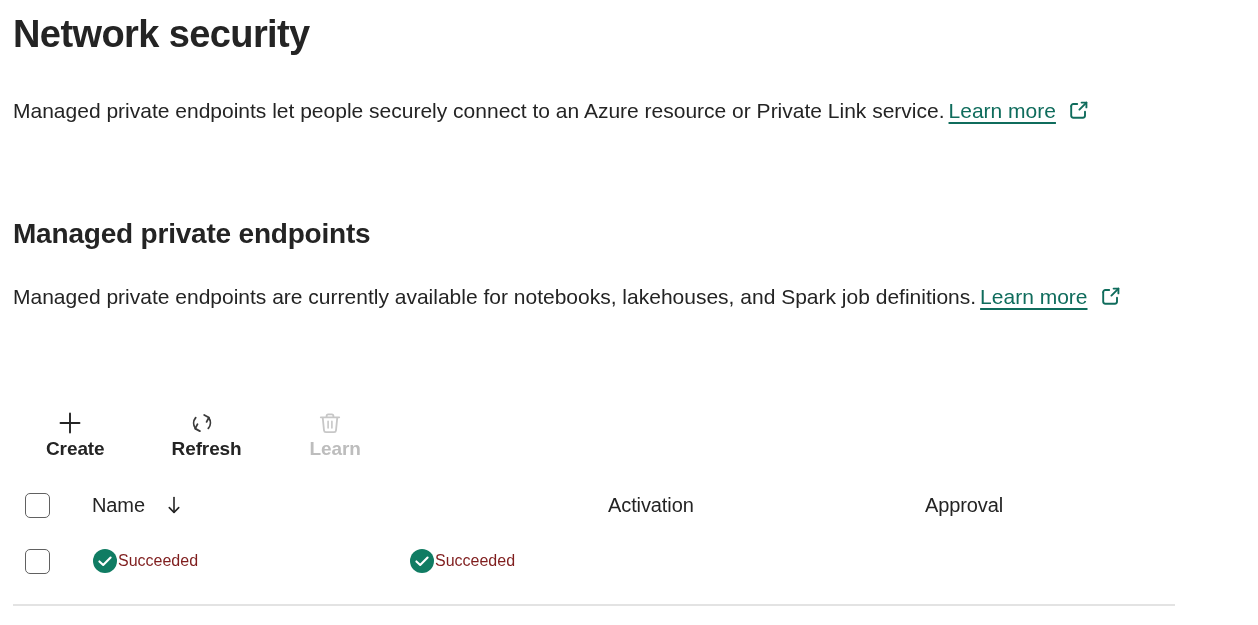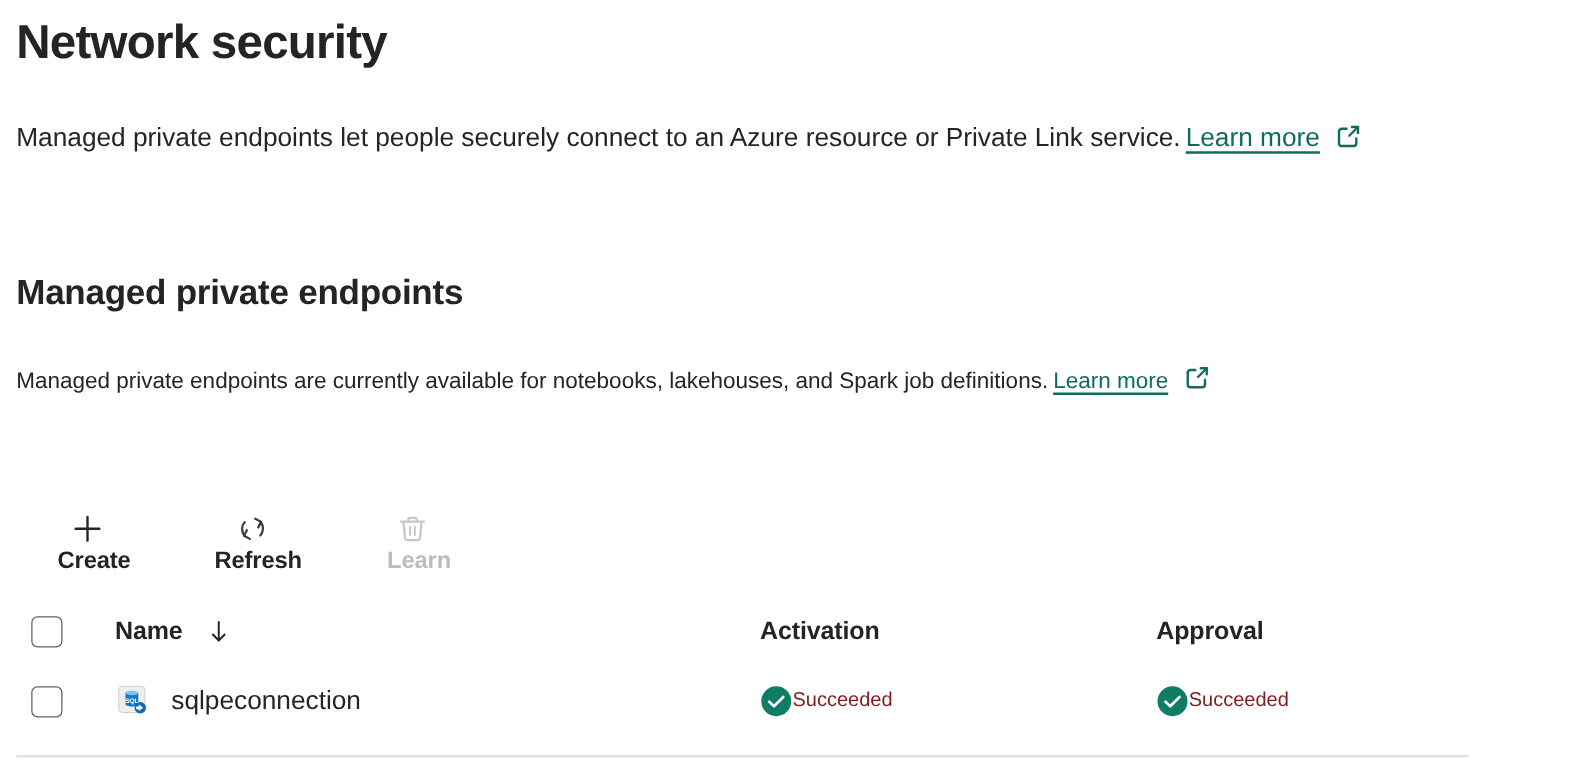--- a/index.html
+++ b/index.html
@@ -58,23 +58,23 @@
     line-height: 32px;
     font-weight: bold;
     color: #242424;
     letter-spacing: -0.2px;
     white-space: nowrap;
   }
 
   .section-desc {
     position: absolute;
     left: 13px;
-    top: 284px;
+    top: 276px;
     width: 1150px;
-    font-size: 18px;
+    font-size: 21px;
     line-height: 41px;
     color: #242424;
   }
 
   
   .learn-more-wrap {
     display: inline-block;
     white-space: nowrap;
   }
   .learn-more {
@@ -184,21 +184,21 @@
     height: 25px;
     border: 1.6px solid #616161;
     border-radius: 5px;
     background: #ffffff;
     box-sizing: border-box;
     cursor: pointer;
   }
 
   .hdr-text {
     font-size: 20px;
-    font-weight: bold;
+    font-weight: normal;
     color: #242424;
     letter-spacing: -0.1px;
     white-space: nowrap;
     text-align: center;
   }
   .sort-arrow {
     margin-left: 18px;
     width: 22px;
     height: 22px;
     display: inline-flex;
@@ -337,37 +337,20 @@
       </div>
       <div class="col-approval">
         <span class="hdr-text">Approval</span>
       </div>
     </div>
 
     <div class="tbl-row">
       <div class="col-check">
         <span class="chk"></span>
       </div>
-      <div class="col-name">
-        <span class="name-cell">
-          <span class="sql-icon">
-            <svg viewBox="0 0 30 30" width="30" height="30">
-              <rect x="3" y="3" width="21" height="21" rx="3" fill="#eeeeee" stroke="#d0d0d0" stroke-width="0.8"></rect>
-              <ellipse cx="13.5" cy="8.4" rx="5.1" ry="1.8" fill="#59b4e0"></ellipse>
-              <path d="M8.4 8.4 V17.3 C8.4 18.3 10.7 19.1 13.5 19.1 C16.3 19.1 18.6 18.3 18.6 17.3 V8.4 Z" fill="#0f7bc4"></path>
-              <ellipse cx="13.5" cy="8.4" rx="5.1" ry="1.8" fill="#7fc7ea"></ellipse>
-              <text x="13.5" y="16.2" font-family="'Liberation Sans', sans-serif" font-size="5.2" font-weight="bold" fill="#ffffff" text-anchor="middle">SQL</text>
-              <circle cx="20.2" cy="20.2" r="4.6" fill="#0f6cbd"></circle>
-              <path d="M19.0 17.6 L22.6 20.2 L19.0 22.8 Z" fill="#ffffff"></path>
-              <circle cx="18.0" cy="20.2" r="1.3" fill="#ffffff"></circle>
-            </svg>
-          </span>
-          <span class="cell-text">sqlpeconnection</span>
-        </span>
-      </div>
       <div class="col-activation">
         <span class="status">
           <span class="status-ico">
             <svg viewBox="0 0 26 26" width="26" height="26">
               <circle cx="13" cy="13" r="12" fill="#107c63"></circle>
               <path d="M7.4 13.4 L11.2 17.0 L18.6 9.6" stroke="#ffffff" stroke-width="2.1" fill="none" stroke-linecap="round" stroke-linejoin="round"></path>
             </svg>
           </span>
           <span class="status-text">Succeeded</span>
         </span>

